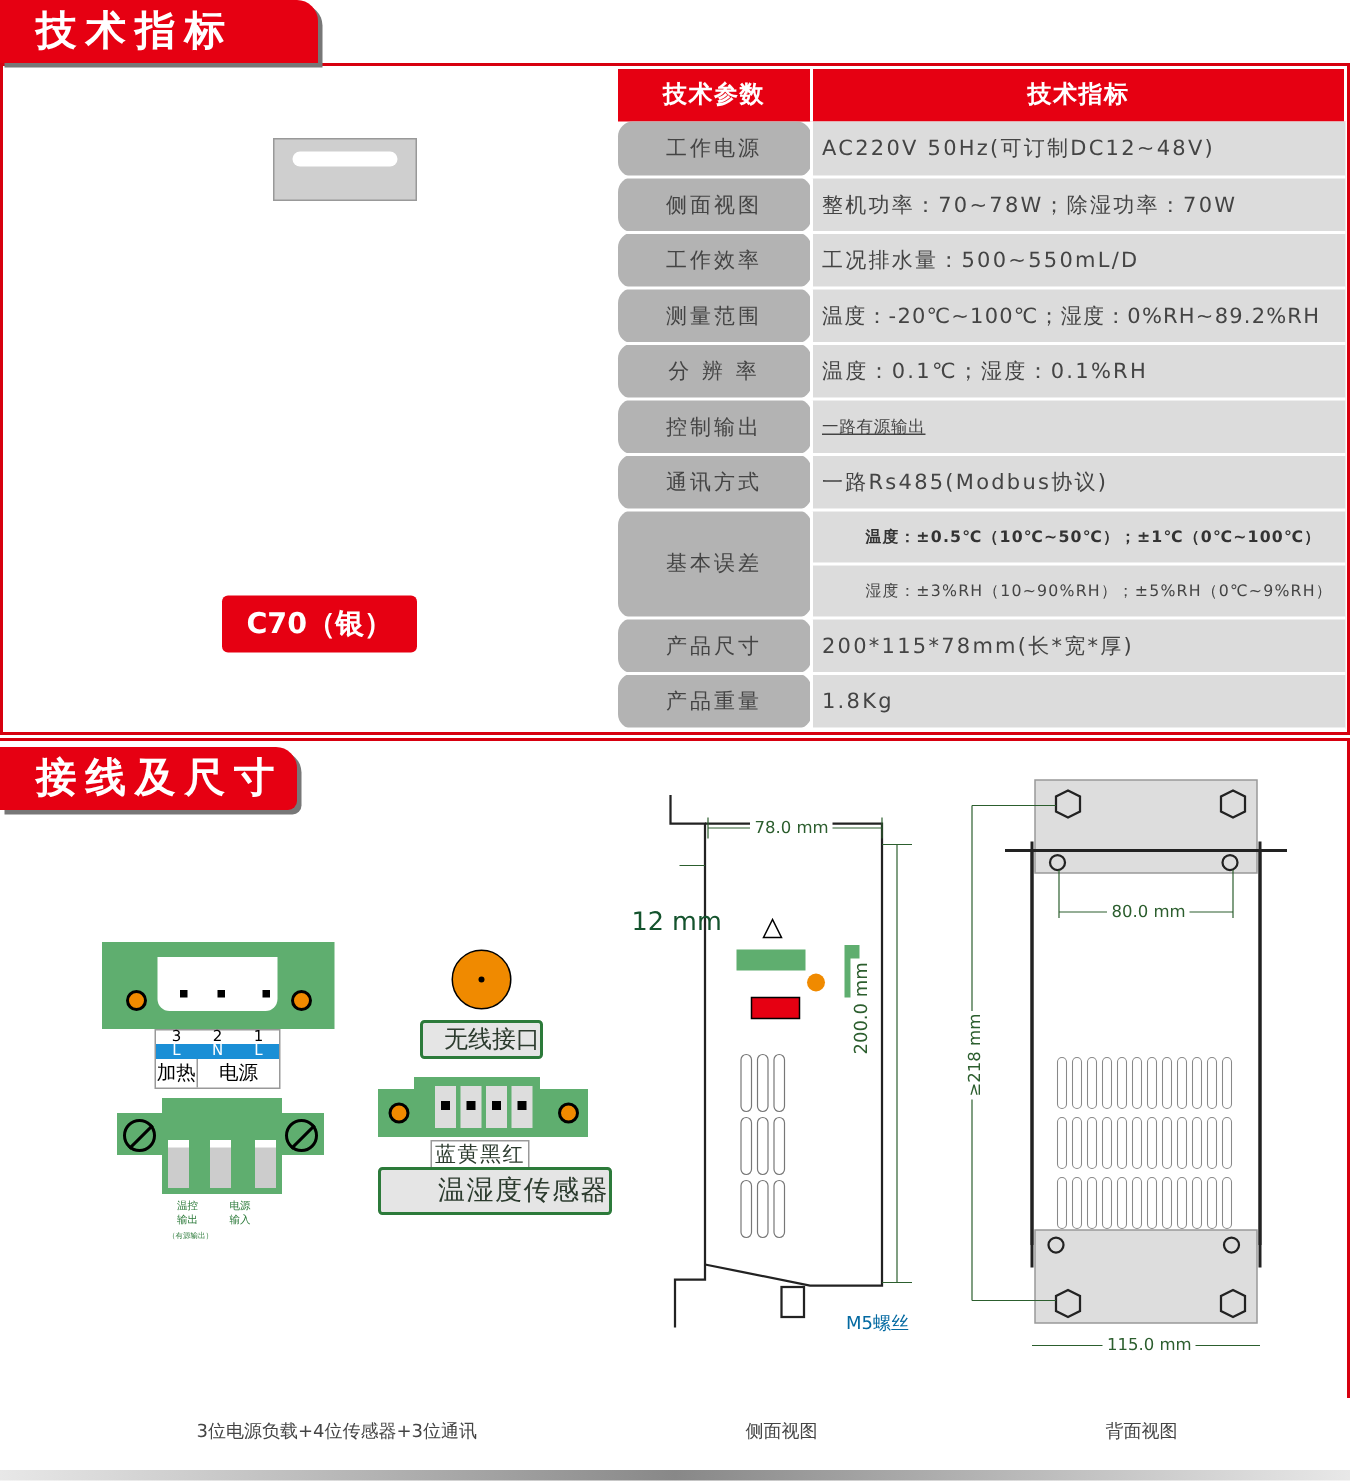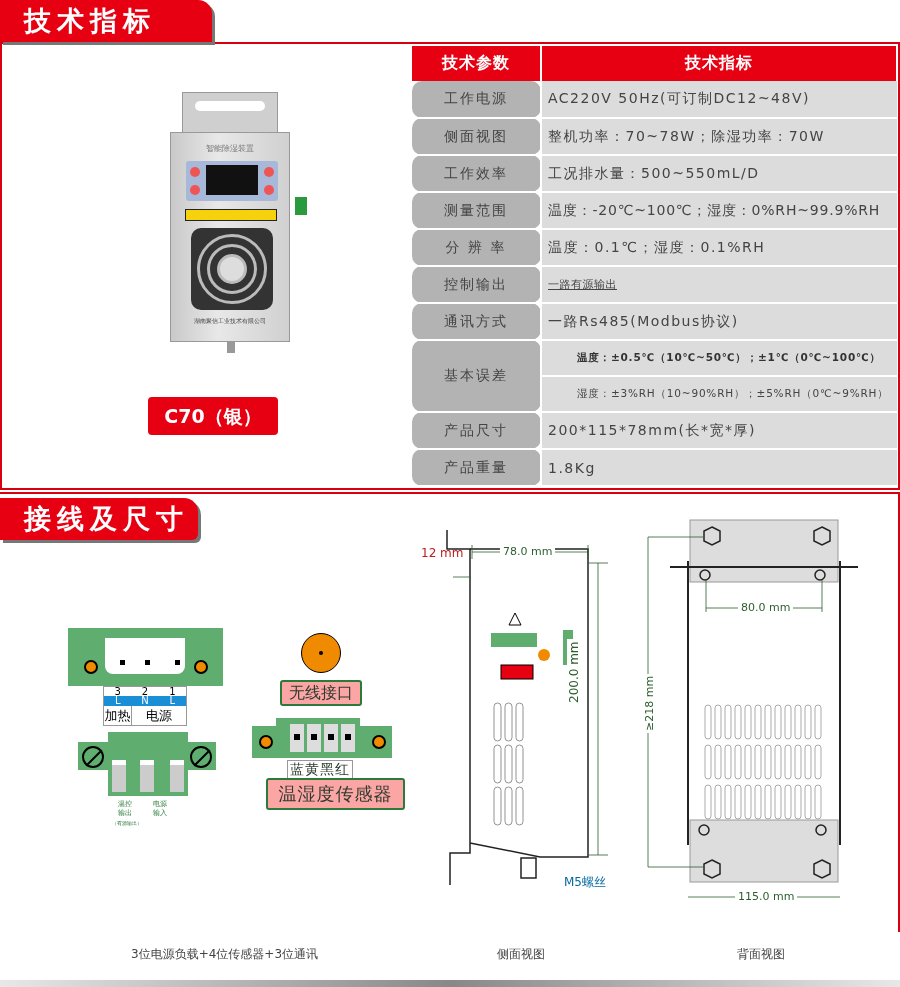--- a/index.html
+++ b/index.html
@@ -27,21 +27,21 @@
   .model-badge { position: absolute; left: 148px; top: 397px; width: 130px; height: 38px; background: #e60012; color: #fff; font-weight: bold; font-size: 19px; text-align: center; line-height: 38px; border-radius: 4px; }
 
   table.spec { position: absolute; left: 412px; top: 46px; width: 486px; border-collapse: collapse; }
   table.spec th { background: #e60012; color: #fff; font-size: 16px; font-weight: bold; height: 35px; border-right: 2px solid #fff; letter-spacing: 1px; }
   table.spec td { height: 37px; border-bottom: 2px solid #fff; font-size: 14px; color: #444; }
   table.spec td.k { width: 129px; background: #b3b3b3; text-align: center; border-right: 2px solid #fff; letter-spacing: 2px; border-radius: 10px; }
   table.spec td.v { background: #dcdcdc; padding-left: 6px; letter-spacing: 1.5px; }
   table.spec td.small { font-size: 11px; letter-spacing: 0.5px; text-decoration: underline; }
   table.spec td.tiny { font-size: 10.5px; letter-spacing: 0.8px; height: 36px; padding-left: 35px; }
   .pcb { position: absolute; background: #5fae6f; }
-  .label-box { position: absolute; border: 2px solid #2c7a3a; border-radius: 3px; background: #fca5a5; color: #2c3b2e; text-align: center; }
+  .label-box { position: absolute; border: 2px solid #2c7a3a; border-radius: 3px; background: #e5e5e5; color: #2c3b2e; text-align: right; }
   .orange-dot { position: absolute; width: 14px; height: 14px; border-radius: 50%; background: #f08a00; border: 2px solid #000; }
   .pin { position: absolute; width: 14px; height: 28px; background: #ddd; }
   .pin::after { content: ""; position: absolute; left: 4px; top: 10px; width: 6px; height: 6px; background: #000; }
   .screw { position: absolute; width: 22px; height: 22px; border: 2px solid #000; border-radius: 50%; }
   .screw::after { content: ""; position: absolute; left: 9px; top: -1px; width: 2px; height: 22px; background: #000; transform: rotate(45deg); }
 
   .caption { position: absolute; top: 946px; font-size: 12px; color: #444; text-align: center; }
   .bottom-bar { position: absolute; left: 0; top: 980px; width: 900px; height: 7px; background: linear-gradient(90deg,#e8e8e8,#888 50%,#e8e8e8); }
   .dim { position: absolute; font-size: 11px; color: #2c5e2e; }
   svg { position: absolute; }
@@ -49,39 +49,20 @@
 </head>
 <body>
 
 <div class="frame1"></div>
 <div class="sec-tab tab1">技术指标</div>
 
 <div class="product-box">
   <div class="device-bracket">
       <div class="device-slot"></div>
     </div>
-  <div class="device">
-    <div class="device-title">智能除湿装置</div>
-    <div class="device-panel">
-      <div class="btn-dot" style="left:4px;top:6px"></div>
-      <div class="btn-dot" style="left:4px;top:24px"></div>
-      <div class="device-screen"></div>
-      <div class="btn-dot" style="right:4px;top:6px"></div>
-      <div class="btn-dot" style="right:4px;top:24px"></div>
-    </div>
-    <div class="device-warn"></div>
-    <div class="fan">
-      <div class="fan-ring" style="left:6px;top:6px;width:70px;height:70px"></div>
-      <div class="fan-ring" style="left:16px;top:16px;width:50px;height:50px"></div>
-      <div class="fan-ring" style="left:26px;top:26px;width:30px;height:30px;background:#ddd"></div>
-    </div>
-    <div class="device-company">湖南聚信工业技术有限公司</div>
-    <div class="device-green"></div>
-    <div class="device-knob"></div>
-  </div>
 </div>
 <div class="model-badge">C70（银）</div>
 
 <table class="spec">
   <tbody>
       <tr>
     <th style="width:129px">技术参数</th>
     <th>技术指标</th>
   </tr>
   <tr>
@@ -91,21 +72,21 @@
   <tr>
         <td class="k">侧面视图</td>
         <td class="v">整机功率：70~78W；除湿功率：70W</td>
       </tr>
   <tr>
         <td class="k">工作效率</td>
         <td class="v">工况排水量：500~550mL/D</td>
       </tr>
   <tr>
         <td class="k">测量范围</td>
-        <td class="v" style="letter-spacing:0.8px">温度：-20℃~100℃；湿度：0%RH~99.9%RH</td>
+        <td class="v" style="letter-spacing:0.8px">温度：-20℃~100℃；湿度：0%RH~89.2%RH</td>
       </tr>
   <tr>
         <td class="k">分 辨 率</td>
         <td class="v">温度：0.1℃；湿度：0.1%RH</td>
       </tr>
   <tr>
         <td class="k">控制输出</td>
         <td class="v small">一路有源输出</td>
       </tr>
   <tr>
@@ -182,21 +163,21 @@
   <div class="label-box" style="left:280px;top:680px;width:82px;height:26px;font-size:16px;line-height:22px">无线接口</div>
   <div class="pcb" style="left:276px;top:718px;width:84px;height:12px"></div>
   <div class="pcb" style="left:252px;top:726px;width:140px;height:32px"></div>
   <div class="orange-dot" style="left:259px;top:735px"></div>
   <div class="orange-dot" style="left:372px;top:735px"></div>
   <div class="pin" style="left:290px;top:724px"></div>
   <div class="pin" style="left:307px;top:724px"></div>
   <div class="pin" style="left:324px;top:724px"></div>
   <div class="pin" style="left:341px;top:724px"></div>
   <div style="position:absolute;left:287px;top:760px;font-size:14px;color:#2c3b2e;border:1px solid #999;padding:0 2px;letter-spacing:1px">蓝黄黑红</div>
-  <div class="label-box" style="left:266px;top:778px;width:139px;height:32px;font-size:18px;line-height:28px;letter-spacing:1px">温湿度传感器</div>
+  <div class="label-box" style="left:252px;top:778px;width:156px;height:32px;font-size:18px;line-height:28px;letter-spacing:1px">温湿度传感器</div>
 </div>
 
 <svg style="left:415px;top:515px" width="200" height="380" viewBox="0 0 200 380">
   <g stroke="#222" fill="none" stroke-width="1.5">
     <path d="M32 15 V34 H55 V338 L35 338 V370"></path>
     <path d="M55 34 H173 V342 H125 L55 328"></path>
     <rect x="106" y="343" width="15" height="20"></rect>
   </g>
   <g stroke="#777" fill="none" stroke-width="0.8">
     <rect x="79" y="188" width="7" height="38" rx="3.5"></rect>
@@ -218,21 +199,21 @@
     <line x1="57" y1="37" x2="173" y2="37"></line>
     <line x1="57" y1="30" x2="57" y2="44"></line>
       <line x1="173" y1="30" x2="173" y2="44"></line>
     <line x1="183" y1="48" x2="183" y2="340"></line>
     <line x1="173" y1="48" x2="193" y2="48"></line>
       <line x1="173" y1="340" x2="193" y2="340"></line>
     <line x1="38" y1="62" x2="55" y2="62"></line>
   </g>
 </svg>
 <div class="dim" style="left:500px;top:545px;background:#fff;padding:0 3px">78.0 mm</div>
-<div class="dim" style="left:421px;top:546px;font-size:12px;color:#b91c1c">12 mm</div>
+<div class="dim" style="left:421px;top:605px;font-size:17px;color:#14532d">12 mm</div>
 <div class="dim" style="left:567px;top:705px;transform:rotate(-90deg);transform-origin:left top;background:#fff;padding:0 2px;font-size:12px">200.0 mm</div>
 
 <svg style="left:640px;top:515px" width="220" height="390" viewBox="0 0 220 390">
   <rect x="50" y="5" width="148" height="62" fill="#ddd" stroke="#999"></rect>
   <rect x="50" y="305" width="148" height="62" fill="#ddd" stroke="#999"></rect>
   <path d="M30 52 H218 M48 46 V330 M200 46 V330" stroke="#222" fill="none" stroke-width="2"></path>
   <path d="M48 52 V315 M200 52 V315" stroke="#222" stroke-width="2"></path>
   <g fill="none" stroke="#222" stroke-width="1.5">
     <polygon points="72,12 80,16 80,26 72,30 64,26 64,16"></polygon>
     <polygon points="182,12 190,16 190,26 182,30 174,26 174,16"></polygon>

